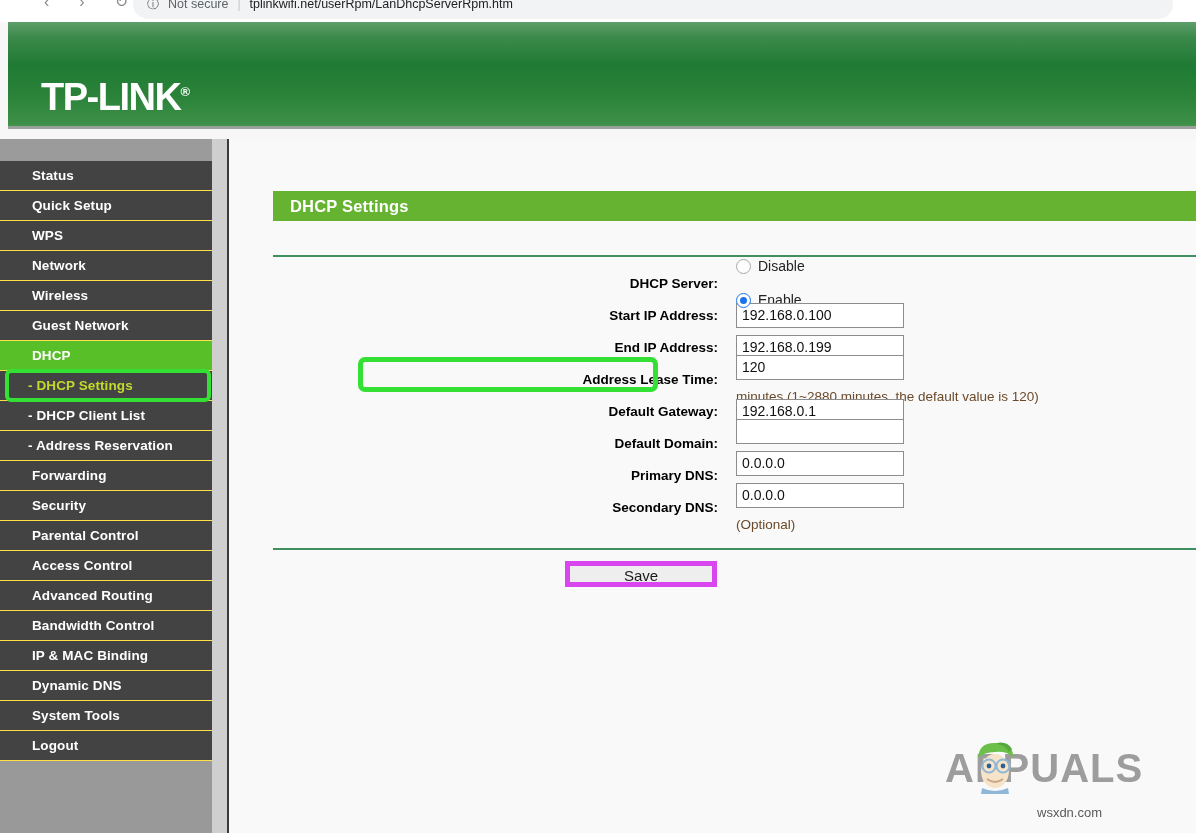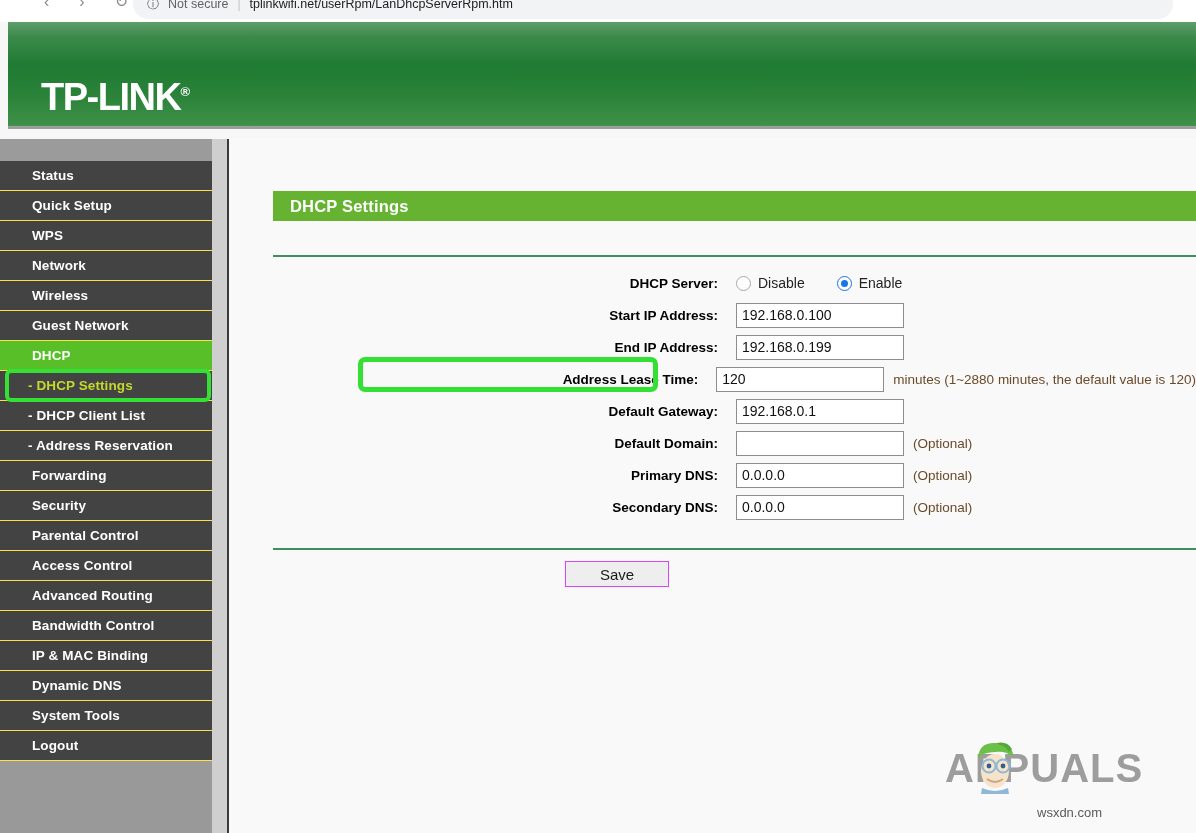--- a/index.html
+++ b/index.html
@@ -110,21 +110,21 @@
   .rule.bottom { top:409px; }
 
   .form { position:absolute; left:0; top:128px; width:100%; }
   .form-row {
     display:flex; align-items:center; height:32px; margin-bottom:0px;
   }
   .form-row .lbl {
     width:507px; text-align:right; padding-right:18px;
     font-size:13.5px; font-weight:bold; color:#000000;
   }
-  .form-row .ctl { display:flex; align-items:center; gap:9px; }
+  .form-row .ctl { display:flex; gap:9px;flex-direction:column; }
   .txt {
     width:168px; height:25px; border:1px solid #8d8d8d; background:#ffffff;
     font-size:14px; color:#111111; padding:0 5px;
     font-family:"Liberation Sans", sans-serif; outline:none;
     border-radius:0;
   }
   .hint { font-size:13.5px; color:#6b4a2a; white-space:nowrap; }
   .optional { font-size:13.5px; color:#6b4a2a; }
 
   .radio-wrap { display:flex; align-items:center; gap:7px; }
@@ -142,22 +142,22 @@
   .radio-gap { width:14px; }
 
   
   .anno-lease {
     position:absolute; left:358px; top:357px; width:300px; height:35px;
     border:5px solid #35e035; border-radius:7px; pointer-events:none;
     box-sizing:border-box;
   }
 
   .save-btn {
-    position:absolute; left:565px; top:561px; width:104px; height:26px;
-    background:#eeeeee; border:1px solid #d946ef;
+    position:absolute; left:565px; top:561px; width:152px; height:26px;
+    background:#eeeeee; border:5px solid #d946ef;
     font-size:15px; color:#1a1a1a; font-family:"Liberation Sans", sans-serif;
     cursor:pointer;
   }
 
   
   .watermark {
     position:absolute; left:945px; top:742px; width:220px; height:52px;
     display:flex; align-items:center;
   }
   .wm-text {

